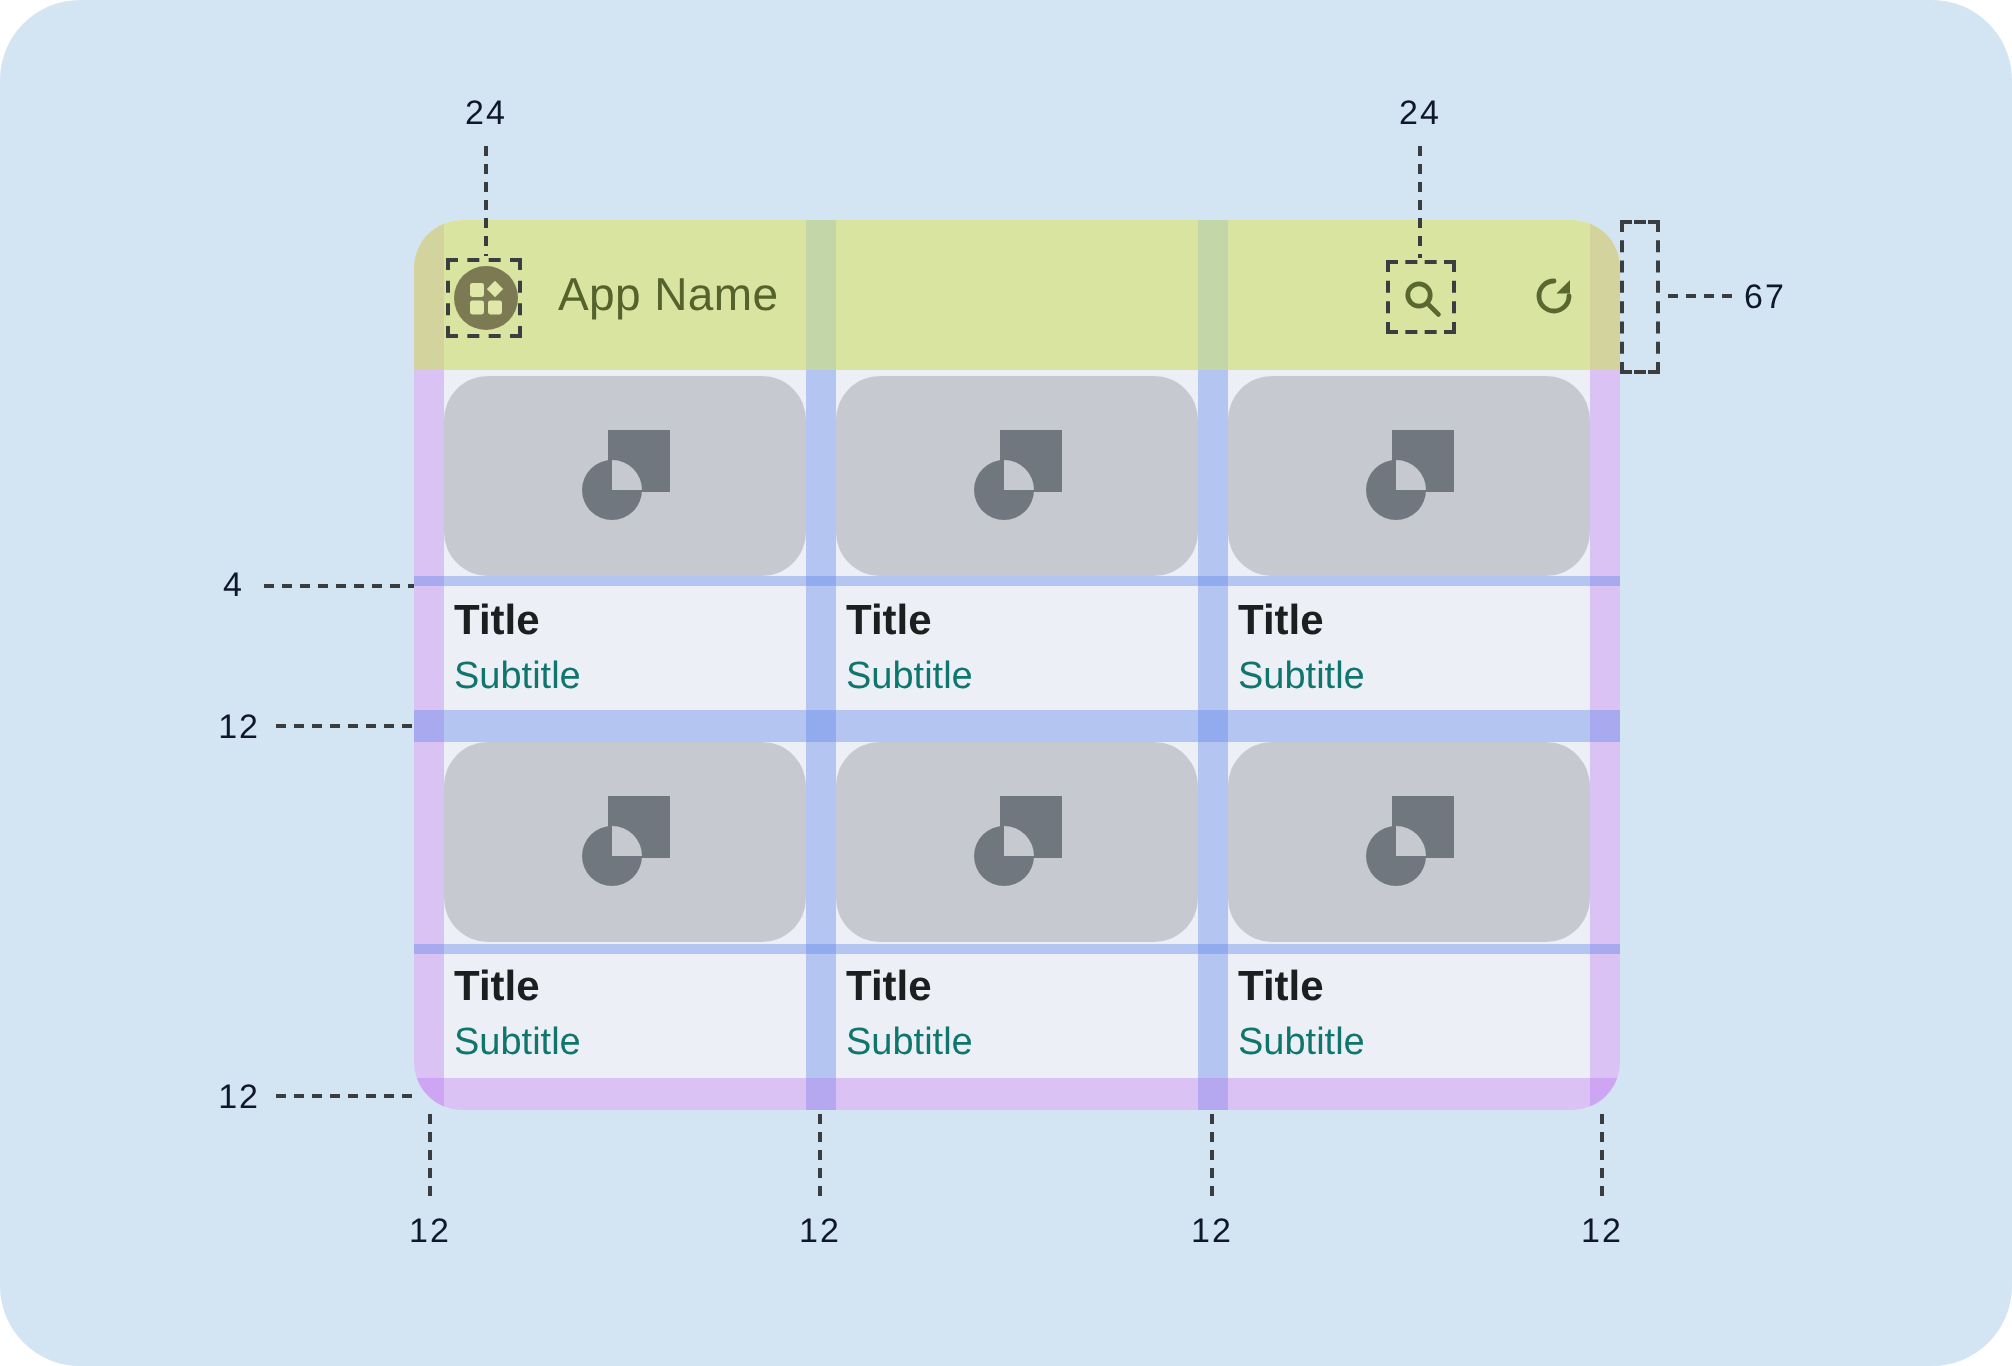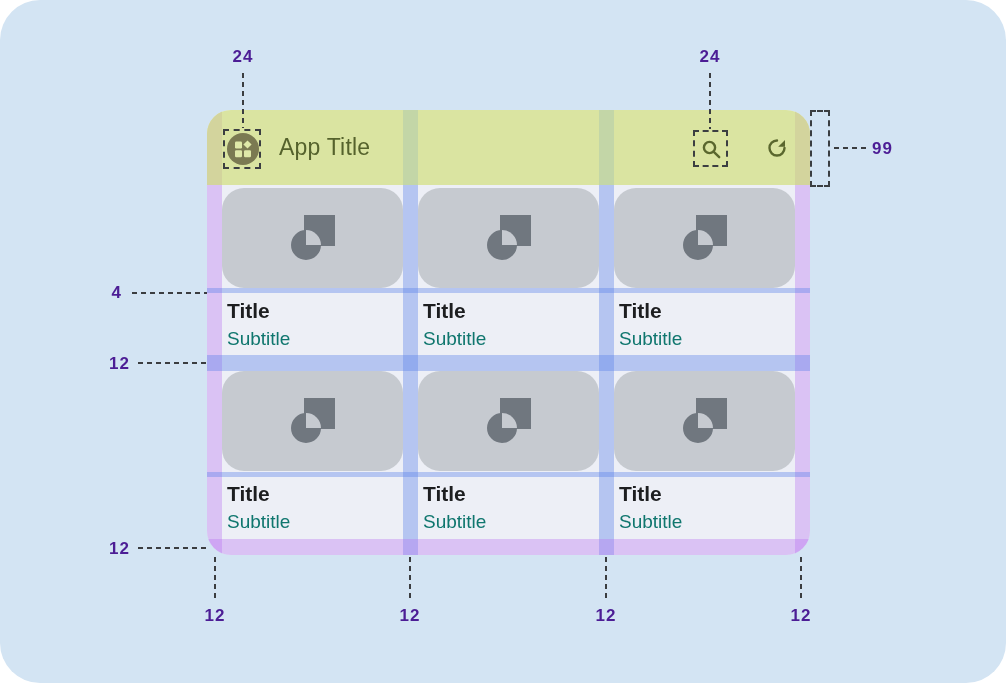--- a/index.html
+++ b/index.html
@@ -35,21 +35,21 @@
   
   .ov{position:absolute;pointer-events:none;}
   .margin-hdr{top:0;width:15px;height:75px;background:#d3d49d;}
   .gutter-hdr{top:0;width:15px;height:75px;background:#c3d6a7;}
   .margin-body{top:75px;width:15px;height:370px;background:rgba(185,115,240,0.36);}
   .gutter-body{top:75px;width:15px;height:370px;background:rgba(90,130,235,0.38);}
   .rowstrip{left:0;width:603px;background:rgba(90,130,235,0.38);}
   .bottomstrip{left:0;top:429px;width:603px;height:16px;background:rgba(185,115,240,0.36);}
 
   
-  .lbl{position:absolute;font-size:17px;font-weight:700;color:#4c1d95;letter-spacing:1px;}
+  .lbl{position:absolute;font-size:17px;font-weight:400;color:#0f172a;letter-spacing:1px;}
   .lbl.center{text-align:center;} .lbl.right{text-align:right;}
   .dash-h{position:absolute;height:2px;
       background:repeating-linear-gradient(90deg,#3a3d40 0 5px,transparent 5px 9px);}
   .dash-v{position:absolute;width:2px;
       background:repeating-linear-gradient(180deg,#3a3d40 0 5px,transparent 5px 9px);}
   .bracket{position:absolute;left:810px;top:110px;width:20px;height:77px;
       border:2px dashed #3b3e41;box-sizing:border-box;}
   svg{display:block;}
 </style>
 </head>
@@ -155,21 +155,21 @@
     <div class="ov bottomstrip"></div>
 
     <div class="logo-circle">
       <svg width="18" height="18" viewBox="0 0 18 18">
         <rect x="1" y="1.5" width="7" height="7" rx="1.2" fill="#dfe8a8"></rect>
         <rect x="1" y="10.2" width="7" height="7" rx="1.2" fill="#dfe8a8"></rect>
         <rect x="10" y="10.2" width="7" height="7" rx="1.2" fill="#dfe8a8"></rect>
         <path d="M13.5 0.4 L17.6 4.5 L13.5 8.6 L9.4 4.5 Z" fill="#dfe8a8"></path>
       </svg>
     </div>
-    <div class="appname">App Title</div>
+    <div class="appname">App Name</div>
     <div class="icon-btn ic-search">
       <svg width="24" height="24" viewBox="0 0 24 24">
         <circle cx="10.5" cy="10.5" r="5.6" fill="none" stroke="#5a672e" stroke-width="2.4"></circle>
         <line x1="14.8" y1="14.8" x2="20.2" y2="20.2" stroke="#5a672e" stroke-width="2.4" stroke-linecap="round"></line>
       </svg>
     </div>
     <div class="icon-btn ic-refresh">
       <svg width="24" height="24" viewBox="0 0 24 24">
         <path d="M12 4.5 A7.5 7.5 0 1 0 19.5 12" fill="none" stroke="#5a672e" stroke-width="2.4" stroke-linecap="round"></path>
         <path d="M13.2 10.8 L20 10.8 L20 4 Z" fill="#5a672e"></path>
@@ -180,21 +180,21 @@
   </div>
 
   <div class="lbl center" style="left:213px;top:47px;width:60px;">24</div>
   <div class="dash-v" style="left:242px;top:73px;height:55px;"></div>
 
   <div class="lbl center" style="left:680px;top:47px;width:60px;">24</div>
   <div class="dash-v" style="left:709px;top:73px;height:56px;"></div>
 
   <div class="bracket"></div>
   <div class="dash-h" style="left:834px;top:147px;width:32px;"></div>
-  <div class="lbl" style="left:872px;top:139px;width:50px;">99</div>
+  <div class="lbl" style="left:872px;top:139px;width:50px;">67</div>
 
   <div class="lbl right" style="left:70px;top:283px;width:52px;">4</div>
   <div class="dash-h" style="left:132px;top:292px;width:75px;"></div>
 
   <div class="lbl right" style="left:70px;top:354px;width:60px;">12</div>
   <div class="dash-h" style="left:138px;top:362px;width:69px;"></div>
 
   <div class="lbl right" style="left:70px;top:539px;width:60px;">12</div>
   <div class="dash-h" style="left:138px;top:547px;width:69px;"></div>
 

